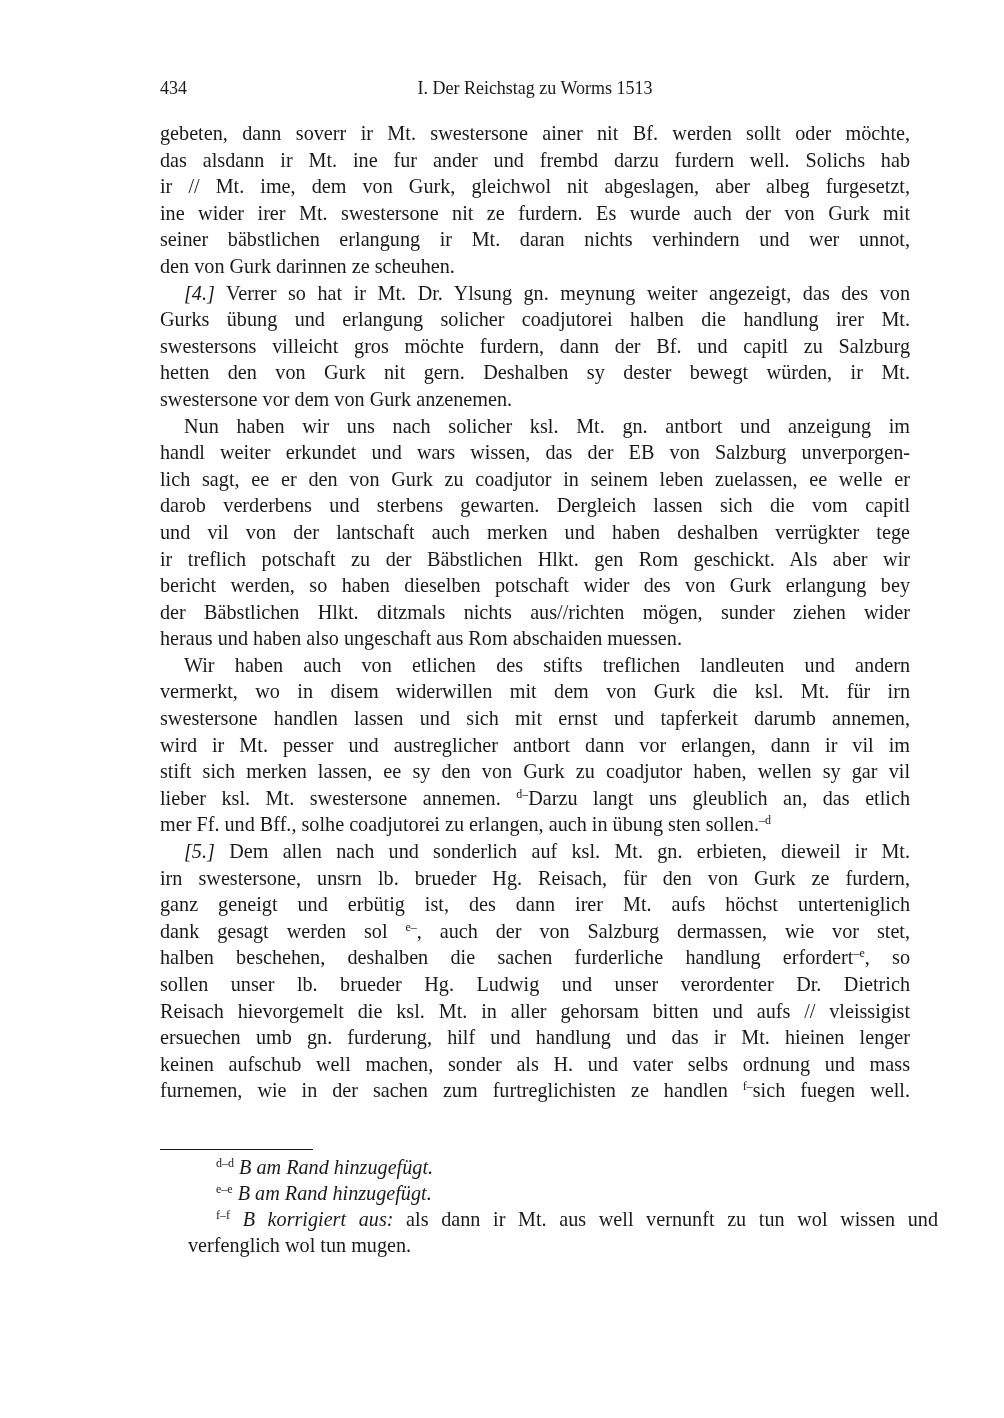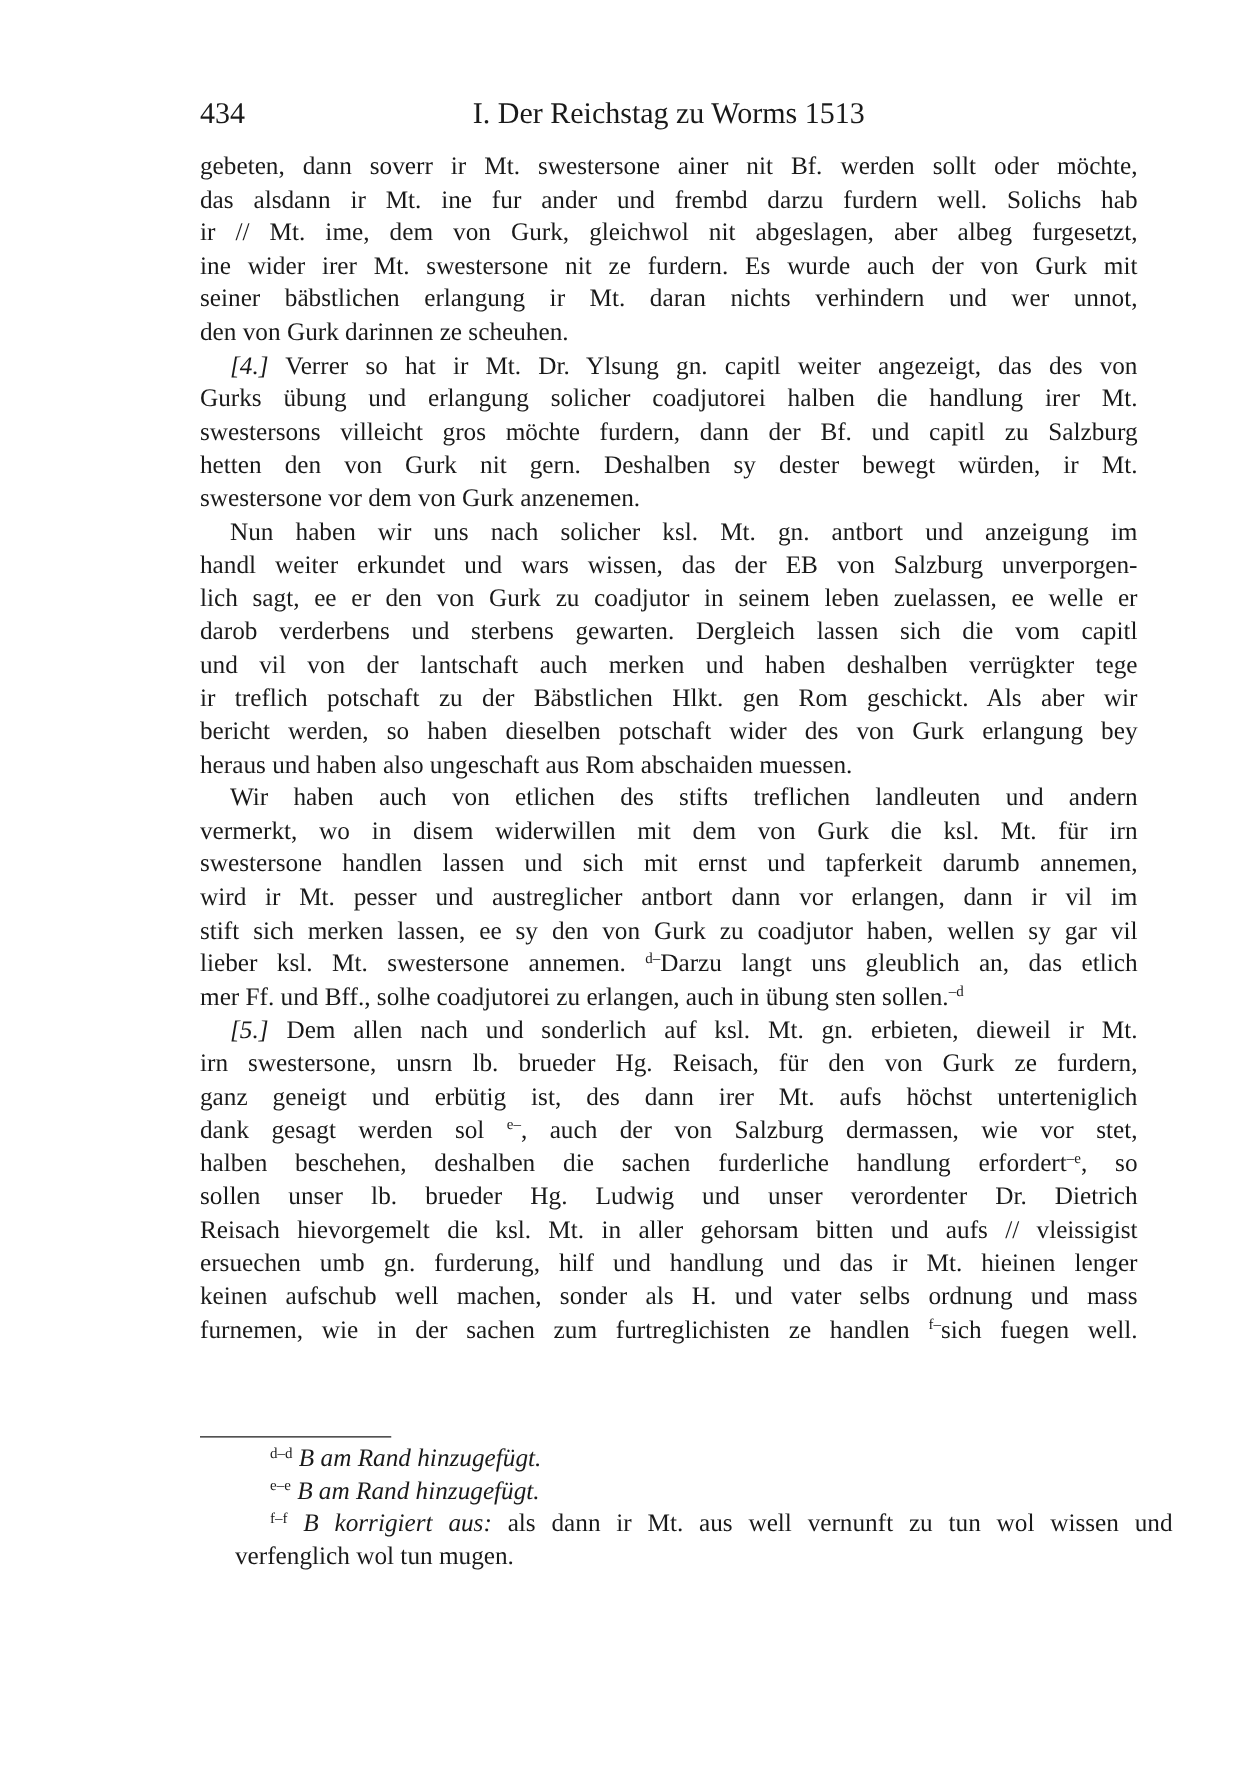--- a/index.html
+++ b/index.html
@@ -1,19 +1,19 @@
 <!DOCTYPE html>
 <html><head>
 <meta charset="utf-8">
 <style>
   html, body { margin: 0; padding: 0; background: #ffffff; }
   body { width: 1004px; height: 1418px; position: relative; overflow: hidden;
          font-family: "Liberation Serif", "DejaVu Serif", serif; color: #1a1a1a; }
   .header { position: absolute; top: 78px; left: 160px; width: 750px; height: 30px;
-            font-size: 24px; }
+            font-size: 18px; }
   .page-number { position: absolute; left: 0; top: 0; }
   .running-title { position: absolute; left: 0; width: 100%; text-align: center; top: 0; }
   .body-text { position: absolute; top: 120px; left: 160px; width: 750px;
                font-size: 20.2px; line-height: 26.6px; }
   .line { display: block; white-space: nowrap; text-align: justify; text-align-last: justify; height: 26.6px; }
   .line.last { text-align-last: left; }
   .line.indent { padding-left: 24px; }
   .sec { font-style: italic; }
   sup { font-size: 12px; vertical-align: 7px; line-height: 0; }
   .rule { position: absolute; top: 1149px; left: 160px; width: 153px; height: 0;
@@ -35,33 +35,34 @@
 
 <div class="body-text">
 
   <span class="line">gebeten, dann soverr ir Mt. swestersone ainer nit Bf. werden sollt oder möchte,</span>
   <span class="line">das alsdann ir Mt. ine fur ander und frembd darzu furdern well. Solichs hab</span>
   <span class="line">ir // Mt. ime, dem von Gurk, gleichwol nit abgeslagen, aber albeg furgesetzt,</span>
   <span class="line">ine wider irer Mt. swestersone nit ze furdern. Es wurde auch der von Gurk mit</span>
   <span class="line">seiner bäbstlichen erlangung ir Mt. daran nichts verhindern und wer unnot,</span>
   <span class="line last">den von Gurk darinnen ze scheuhen.</span>
 
-  <span class="line indent"><span class="sec">[4.]</span><span> Verrer so hat ir Mt. Dr. Ylsung gn. capitl weiter angezeigt, das des von</span></span>
+  <span class="line indent"><span class="sec">[4.]</span><span> Verrer so hat ir Mt. Dr. Ylsung gn. meynung weiter angezeigt, das des von</span></span>
   <span class="line">Gurks übung und erlangung solicher coadjutorei halben die handlung irer Mt.</span>
   <span class="line">swestersons villeicht gros möchte furdern, dann der Bf. und capitl zu Salzburg</span>
   <span class="line">hetten den von Gurk nit gern. Deshalben sy dester bewegt würden, ir Mt.</span>
   <span class="line last">swestersone vor dem von Gurk anzenemen.</span>
 
   <span class="line indent">Nun haben wir uns nach solicher ksl. Mt. gn. antbort und anzeigung im</span>
   <span class="line">handl weiter erkundet und wars wissen, das der EB von Salzburg unverporgen-</span>
   <span class="line">lich sagt, ee er den von Gurk zu coadjutor in seinem leben zuelassen, ee welle er</span>
   <span class="line">darob verderbens und sterbens gewarten. Dergleich lassen sich die vom capitl</span>
   <span class="line">und vil von der lantschaft auch merken und haben deshalben verrügkter tege</span>
   <span class="line">ir treflich potschaft zu der Bäbstlichen Hlkt. gen Rom geschickt. Als aber wir</span>
   <span class="line">bericht werden, so haben dieselben potschaft wider des von Gurk erlangung bey</span>
+  <span class="line">der Bäbstlichen Hlkt. ditzmals nichts aus//richten mögen, sunder ziehen wider</span>
   <span class="line last">heraus und haben also ungeschaft aus Rom abschaiden muessen.</span>
 
   <span class="line indent">Wir haben auch von etlichen des stifts treflichen landleuten und andern</span>
   <span class="line">vermerkt, wo in disem widerwillen mit dem von Gurk die ksl. Mt. für irn</span>
   <span class="line">swestersone handlen lassen und sich mit ernst und tapferkeit darumb annemen,</span>
   <span class="line">wird ir Mt. pesser und austreglicher antbort dann vor erlangen, dann ir vil im</span>
   <span class="line">stift sich merken lassen, ee sy den von Gurk zu coadjutor haben, wellen sy gar vil</span>
   <span class="line"><span>lieber ksl. Mt. swestersone annemen. </span><sup>d–</sup><span>Darzu langt uns gleublich an, das etlich</span></span>
   <span class="line last"><span>mer Ff. und Bff., solhe coadjutorei zu erlangen, auch in übung sten sollen.</span><sup>–d</sup></span>
 

